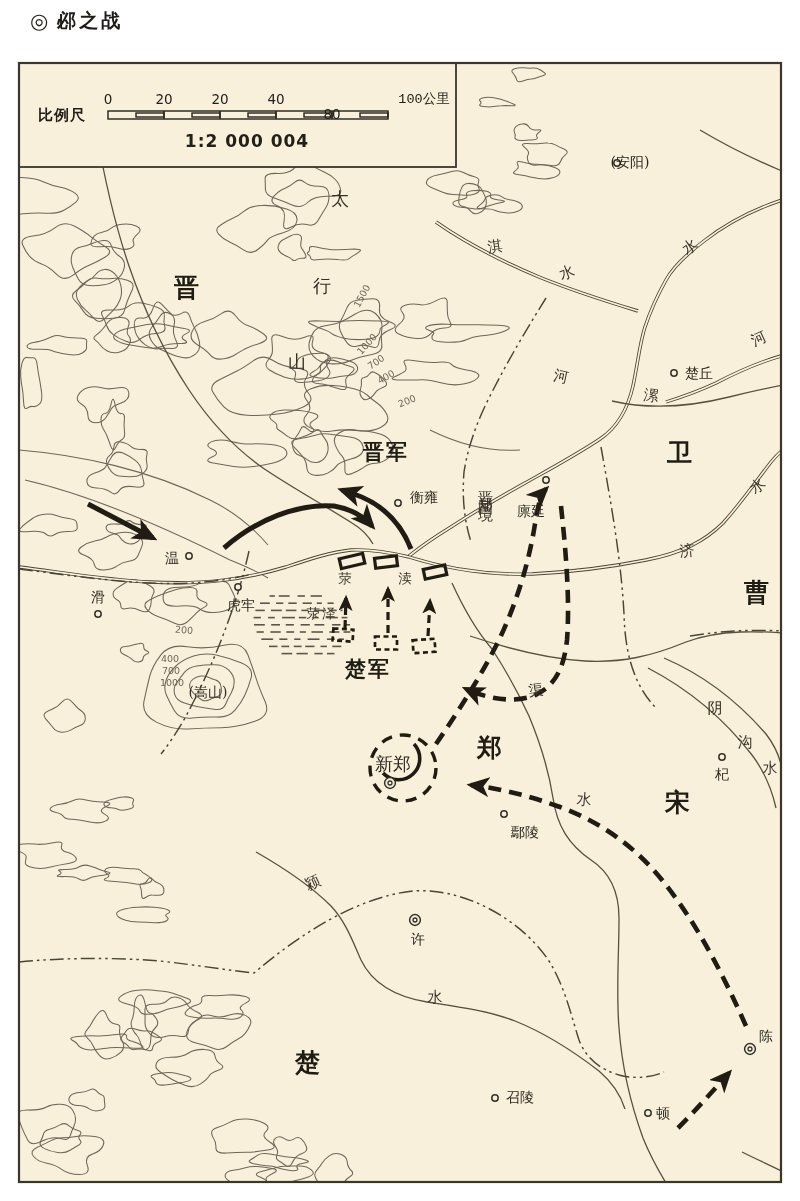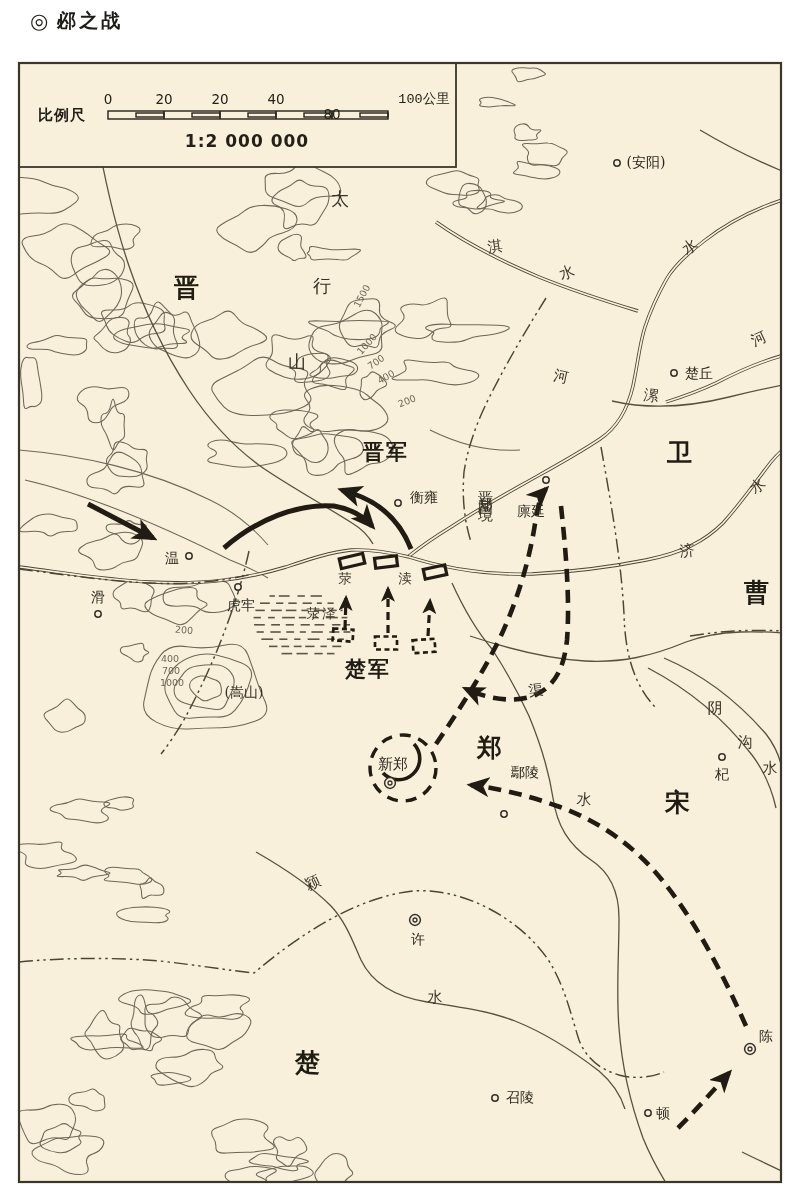--- a/index.html
+++ b/index.html
@@ -8,21 +8,21 @@
   #page-title{position:absolute;left:30px;top:8px;display:flex;align-items:center;gap:9px;}
   #page-title .tmark{font-size:21px;color:#1e1c18;}
   #page-title .ttext{font-size:19px;font-weight:600;letter-spacing:3px;color:#1e1c18;}
   #map-wrap{position:absolute;left:0;top:0;width:800px;height:1201px;}
   svg{position:absolute;left:0;top:0;}
   #label-layer{position:absolute;left:0;top:0;width:800px;height:1201px;pointer-events:none;}
   .lbl{position:absolute;white-space:nowrap;transform:translate(-50%,-50%);line-height:1;color:#2a2720;}
   .lbl-state{font-size:25px;font-weight:bold;color:#1f1c14;letter-spacing:1px;}
   .lbl-army{font-size:21px;font-weight:bold;color:#1f1c14;letter-spacing:2px;}
   .lbl-town{font-family:"DejaVu Serif","Liberation Serif",serif;font-size:14px;color:#2c2820;}
-  .lbl-town-sm{font-family:"DejaVu Serif","Liberation Serif",serif;font-size:15px;color:#2c2820;}
+  .lbl-town-sm{font-family:"DejaVu Serif","Liberation Serif",serif;font-size:18px;color:#2c2820;}
   .lbl-river{font-family:"DejaVu Serif","Liberation Serif",serif;font-size:15px;color:#3a352a;}
   .lbl-river-sm{font-family:"DejaVu Serif","Liberation Serif",serif;font-size:13.5px;color:#3a352a;letter-spacing:2px;}
   .lbl-mountain{font-family:"DejaVu Serif","Liberation Serif",serif;font-size:18px;color:#343026;}
   .lbl-paren{font-family:"DejaVu Serif","Liberation Serif",serif;font-size:14px;color:#343026;}
   .lbl-elev{font-size:9.5px;color:#6e6757;}
   .lbl-vert{font-family:"DejaVu Serif","Liberation Serif",serif;font-size:15px;color:#343026;
             writing-mode:vertical-rl;letter-spacing:5px;}
   
   .sb-text{position:absolute;transform:translate(-50%,-50%);color:#23201a;}
   .sb-label{font-size:15px;font-weight:600;letter-spacing:1px;}
@@ -333,50 +333,50 @@
           <circle cx="750" cy="1049" r="2" fill="none" stroke="#35312a" stroke-width="1.3"></circle>
         </g>
       </g>
 
   <rect x="19" y="63" width="762" height="1119" fill="none" stroke="#3a362c" stroke-width="2.2"></rect>
 </svg>
 
 <div id="label-layer">
 
   <div class="sb-text sb-label" style="left:62px;top:115px;">比例尺</div>
-  <div class="sb-text sb-ratio" style="left:247px;top:141px;">1:2 000 000</div>
+  <div class="sb-text sb-ratio" style="left:247px;top:141px;">1:2 000 004</div>
   <div id="sb-ticks">
         <div class="sb-text sb-tick" style="left: 108px; top: 99px;">0</div>
         <div class="sb-text sb-tick" style="left: 164px; top: 99px;">20</div>
         <div class="sb-text sb-tick" style="left: 220px; top: 99px;">20</div>
         <div class="sb-text sb-tick" style="left: 276px; top: 99px;">40</div>
         <div class="sb-text sb-tick" style="left: 332px; top: 99px; margin-top: 15px;">80</div>
       </div>
   <div class="sb-text sb-tick" style="left:424px;top:99px;font-family:Liberation Mono, monospace;">100公里</div>
 <div class="lbl lbl-state" style="left: 187px; top: 287px;">晋</div>
       <div class="lbl lbl-state" style="left: 680px; top: 452px;">卫</div>
       <div class="lbl lbl-state" style="left: 757px; top: 592px;">曹</div>
       <div class="lbl lbl-state" style="left: 490px; top: 747px;">郑</div>
       <div class="lbl lbl-state" style="left: 678px; top: 802px;">宋</div>
       <div class="lbl lbl-state" style="left: 308px; top: 1062px;">楚</div>
       <div class="lbl lbl-army" style="left: 386px; top: 452px;">晋军</div>
       <div class="lbl lbl-army" style="left: 368px; top: 669px;">楚军</div>
       <div class="lbl lbl-mountain" style="left: 340px; top: 199px;">太</div>
       <div class="lbl lbl-mountain" style="left: 322px; top: 286px;">行</div>
       <div class="lbl lbl-mountain" style="left: 297px; top: 362px;">山</div>
-      <div class="lbl lbl-paren" style="left: 208px; top: 692px; margin-left: 36px;">(嵩山)</div>
-      <div class="lbl lbl-town" style="left: 646px; top: 162px;">(安阳)</div>
+      <div class="lbl lbl-paren" style="left: 208px; top: 692px;">(嵩山)</div>
+      <div class="lbl lbl-town" style="left: 630px; top: 162px;">(安阳)</div>
       <div class="lbl lbl-town" style="left: 699px; top: 373px;">楚丘</div>
       <div class="lbl lbl-town" style="left: 424px; top: 497px;">衡雍</div>
       <div class="lbl lbl-town" style="left: 531px; top: 467px; margin-top: 44px;">廪延</div>
       <div class="lbl lbl-town" style="left: 172px; top: 558px;">温</div>
       <div class="lbl lbl-town" style="left: 98px; top: 597px;">滑</div>
       <div class="lbl lbl-town" style="left: 241px; top: 605px;">虎牢</div>
       <div class="lbl lbl-town-sm" style="left: 393px; top: 764px;">新郑</div>
-      <div class="lbl lbl-town" style="left: 525px; top: 772px;">鄢陵</div>
+      <div class="lbl lbl-town" style="left: 525px; top: 832px;">鄢陵</div>
       <div class="lbl lbl-town" style="left: 722px; top: 774px;">杞</div>
       <div class="lbl lbl-town" style="left: 418px; top: 939px;">许</div>
       <div class="lbl lbl-town" style="left: 520px; top: 1097px;">召陵</div>
       <div class="lbl lbl-town" style="left: 663px; top: 1113px;">顿</div>
       <div class="lbl lbl-town" style="left: 766px; top: 1036px;">陈</div>
       <div class="lbl lbl-river" style="left: 495px; top: 247px; transform: translate(-50%, -50%) rotate(-8deg);">淇</div>
       <div class="lbl lbl-river" style="left: 567px; top: 273px; transform: translate(-50%, -50%) rotate(-20deg);">水</div>
       <div class="lbl lbl-river" style="left: 690px; top: 247px; transform: translate(-50%, -50%) rotate(-35deg);">水</div>
       <div class="lbl lbl-river" style="left: 759px; top: 339px; transform: translate(-50%, -50%) rotate(-25deg);">河</div>
       <div class="lbl lbl-river" style="left: 561px; top: 377px; transform: translate(-50%, -50%) rotate(12deg);">河</div>

